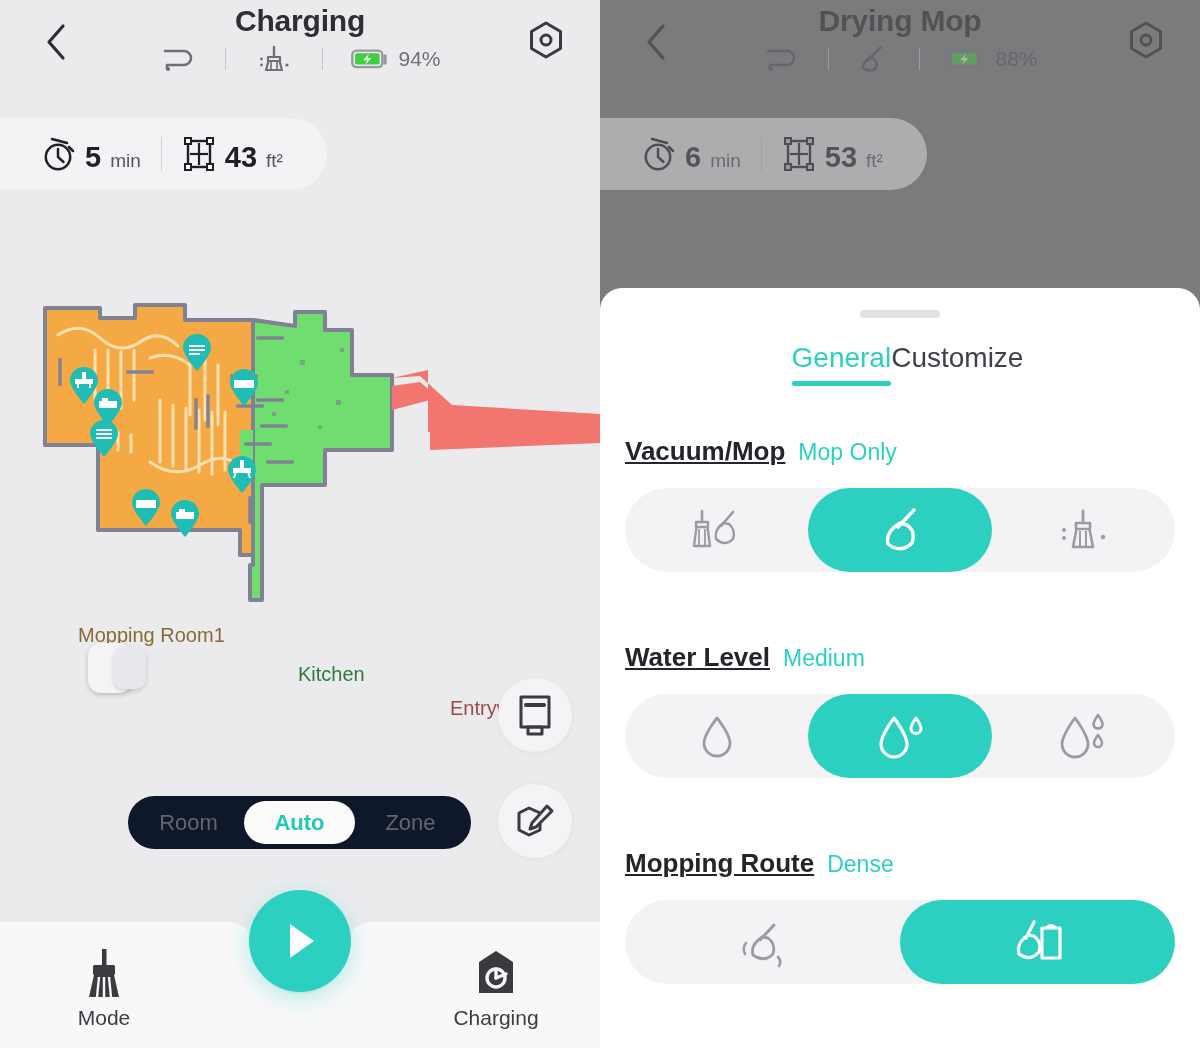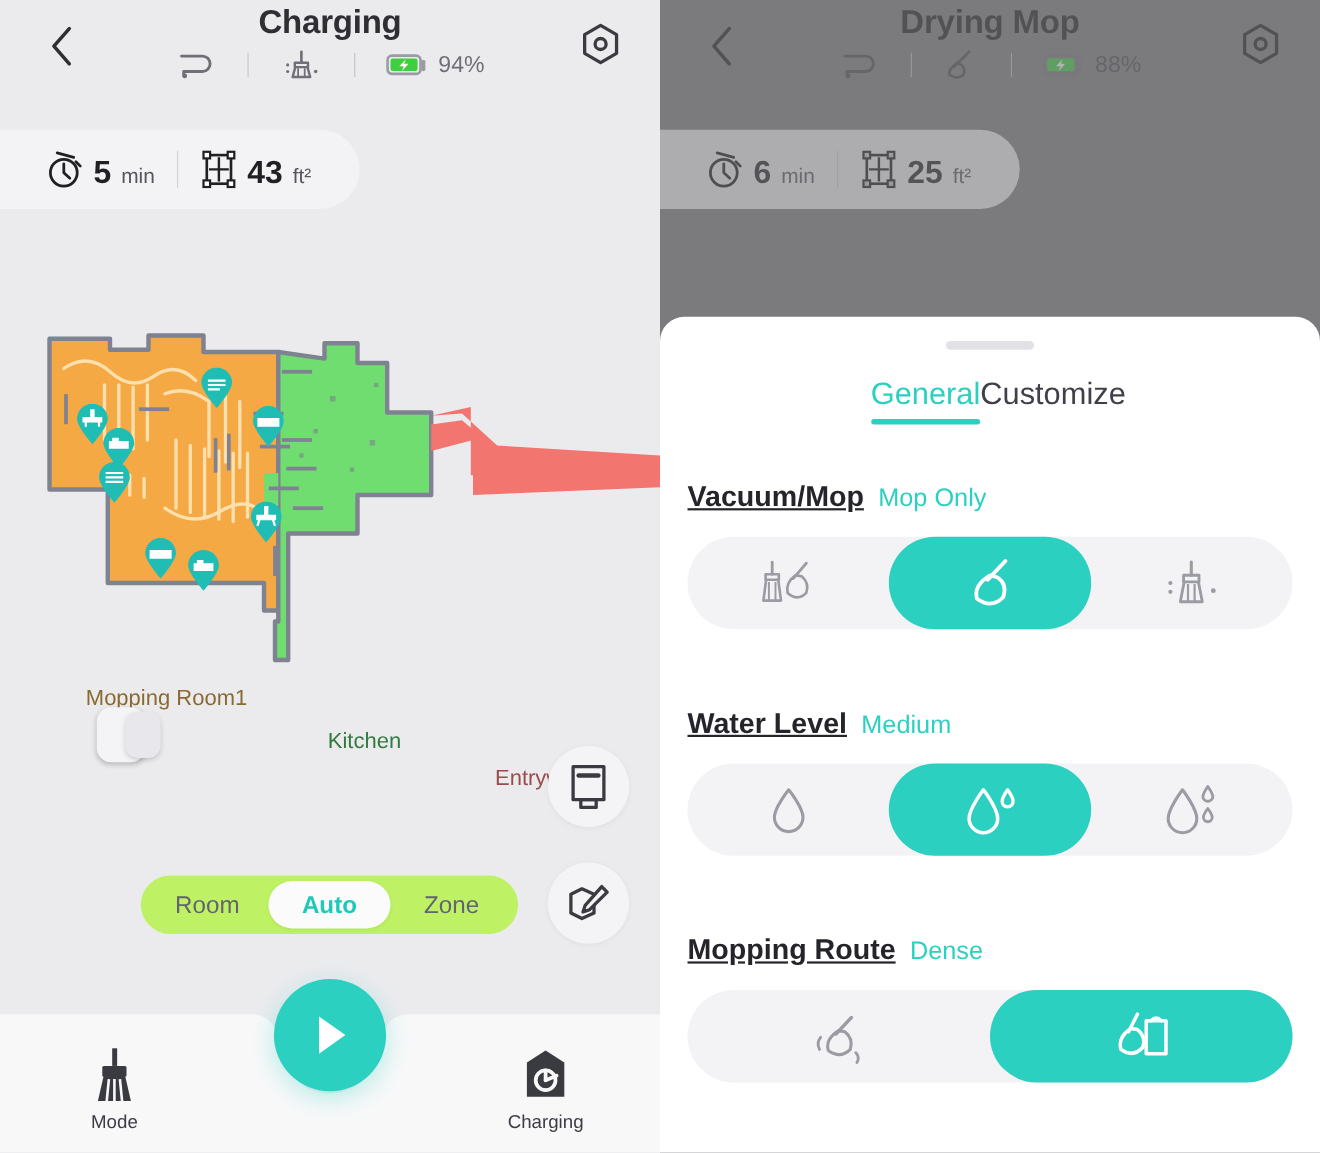--- a/index.html
+++ b/index.html
@@ -80,42 +80,42 @@
     border-radius:50%; background:#f4f4f6;
     display:flex; align-items:center; justify-content:center; cursor:pointer;
     box-shadow:0 1px 6px rgba(0,0,0,.05);
   }
   .fab-dock { top:678px; }
   .fab-edit { top:784px; }
 
   
   .seg-ctrl {
     position:absolute; left:128px; top:796px;
-    width:343px; height:53px; background:#bef264; border-radius:27px;
+    width:343px; height:53px; background:#0f172a; border-radius:27px;
     display:flex; align-items:center; padding:5px;
   }
   .seg-item {
     flex:1; height:43px; display:flex; align-items:center; justify-content:center;
     font-size:22px; color:#646470; border-radius:22px; cursor:pointer;
   }
   .seg-item.active {
     background:#fbfbfc; color:#1fc9b8; font-weight:700;
     box-shadow:0 1px 4px rgba(0,0,0,.07);
   }
 
   
   .btm-nav { position:absolute; left:0; bottom:0; width:600px; height:160px; }
   .btm-bg { position:absolute; left:0; top:0; width:600px; height:160px; }
   .nav-item {
     position:absolute; bottom:18px; width:150px; text-align:center; cursor:pointer;
   }
   .nav-mode { left:29px; }
   .nav-charge { left:421px; }
   .nav-item .ico { height:54px; display:flex; align-items:center; justify-content:center; }
-  .nav-item .lbl { margin-top:6px; font-size:17px; color:#3c3c44; }
+  .nav-item .lbl { margin-top:6px; font-size:21px; color:#3c3c44; }
   .play-btn {
     position:absolute; left:249px; bottom:56px; width:102px; height:102px;
     border-radius:50%; background:#2bd0c0; cursor:pointer;
     display:flex; align-items:center; justify-content:center;
     box-shadow:0 6px 22px rgba(43,208,192,.32);
   }
 
   
   .panel-right { position:relative; width:600px; height:1048px; background:#ebebee; overflow:hidden; }
   .dim-layer {
@@ -464,21 +464,21 @@
         <div class="stat">
           <svg width="34" height="36" viewBox="0 0 34 36" fill="none">
             <rect x="6" y="5" width="22" height="26" stroke="#15151a" stroke-width="2.4"></rect>
             <path d="M17 7 V29" stroke="#15151a" stroke-width="2.2"></path>
             <path d="M8 18 H26" stroke="#15151a" stroke-width="2.2"></path>
             <rect x="3" y="2" width="6" height="6" fill="#c9c9cc" stroke="#15151a" stroke-width="2"></rect>
             <rect x="25" y="2" width="6" height="6" fill="#c9c9cc" stroke="#15151a" stroke-width="2"></rect>
             <rect x="3" y="28" width="6" height="6" fill="#c9c9cc" stroke="#15151a" stroke-width="2"></rect>
             <rect x="25" y="28" width="6" height="6" fill="#c9c9cc" stroke="#15151a" stroke-width="2"></rect>
           </svg>
-          <span class="num">25</span>
+          <span class="num">53</span>
           <span class="unit">ft²</span>
         </div>
       </div>
     </div>
 
     <div class="sheet">
       <div class="grabber"></div>
 
       <div class="tabs">
         <div class="tab active">General</div>

